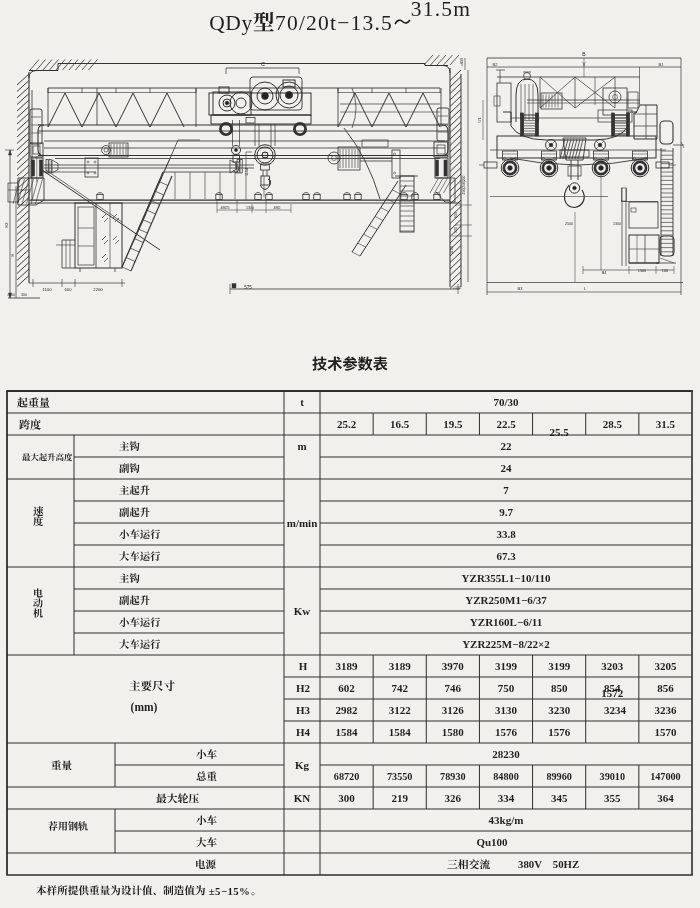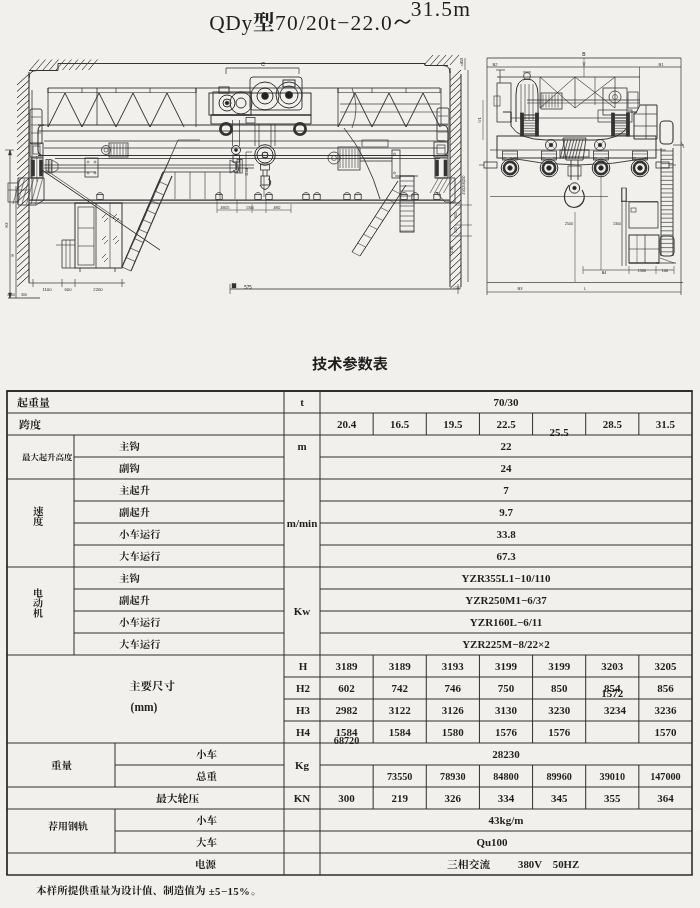--- a/index.html
+++ b/index.html
@@ -57,21 +57,21 @@
 <path id="h6570" d="M424 838C408 800 380 745 358 710L434 676C460 707 492 753 525 798ZM374 238C356 203 332 172 305 145L223 185L253 238ZM80 147C126 129 175 105 223 80C166 45 99 19 26 3C46 -18 69 -60 80 -87C170 -62 251 -26 319 25C348 7 374 -11 395 -27L466 51C446 65 421 80 395 96C446 154 485 226 510 315L445 339L427 335H301L317 374L211 393C204 374 196 355 187 335H60V238H137C118 204 98 173 80 147ZM67 797C91 758 115 706 122 672H43V578H191C145 529 81 485 22 461C44 439 70 400 84 373C134 401 187 442 233 488V399H344V507C382 477 421 444 443 423L506 506C488 519 433 552 387 578H534V672H344V850H233V672H130L213 708C205 744 179 795 153 833ZM612 847C590 667 545 496 465 392C489 375 534 336 551 316C570 343 588 373 604 406C623 330 646 259 675 196C623 112 550 49 449 3C469 -20 501 -70 511 -94C605 -46 678 14 734 89C779 20 835 -38 904 -81C921 -51 956 -8 982 13C906 55 846 118 799 196C847 295 877 413 896 554H959V665H691C703 719 714 774 722 831ZM784 554C774 469 759 393 736 327C709 397 689 473 675 554Z"></path>
 <path id="h8868" d="M235 -89C265 -70 311 -56 597 30C590 55 580 104 577 137L361 78V248C408 282 452 320 490 359C566 151 690 4 898 -66C916 -34 951 14 977 39C887 64 811 106 750 160C808 193 873 236 930 277L830 351C792 314 735 270 682 234C650 275 624 320 604 370H942V472H558V528H869V623H558V676H908V777H558V850H437V777H99V676H437V623H149V528H437V472H56V370H340C253 301 133 240 21 205C46 181 82 136 99 108C145 125 191 146 236 170V97C236 53 208 29 185 17C204 -7 228 -60 235 -89Z"></path>
     </defs>
   </svg>
 <svg style="position:absolute;left:253px;top:11px" width="21.5" height="21.5" viewBox="0 -880 1000 1000">
     <g transform="scale(1,-1)" fill="#1f1f1f">
       <use href="#s578b" x="0"></use>
     </g>
   </svg>
 <div style="position:absolute;left:231px;top:22.5px;transform:translate(-50%,-50%);font:400 21.5px 'Liberation Serif', serif;letter-spacing:0.5px;white-space:nowrap;color:#1f1f1f">QDy</div>
-<div style="position:absolute;left:334px;top:22.5px;transform:translate(-50%,-50%);font:400 21.5px 'Liberation Serif', serif;letter-spacing:1.2px;white-space:nowrap;color:#1f1f1f">70/20t−22.0</div>
+<div style="position:absolute;left:334px;top:22.5px;transform:translate(-50%,-50%);font:400 21.5px 'Liberation Serif', serif;letter-spacing:1.2px;white-space:nowrap;color:#1f1f1f">70/20t−13.5</div>
 <svg style="position:absolute;left:394px;top:17px" width="17" height="10" viewBox="0 0 17 10">
     <path d="M1,7 Q4.5,1 8.5,4.5 Q12.5,8 16,3" fill="none" stroke="#1f1f1f" stroke-width="1.6"></path>
   </svg>
 <div style="position:absolute;left:441px;top:9px;transform:translate(-50%,-50%);font:400 21.5px 'Liberation Serif', serif;letter-spacing:1.2px;white-space:nowrap;color:#1f1f1f">31.5m</div>
 <svg style="position:absolute;left:311.5px;top:356.4px" width="76" height="15.2" viewBox="0 -880 5000 1000">
     <g transform="scale(1,-1)" fill="#1f1f1f">
       <use href="#h6280" x="0"></use>
       <use href="#h672f" x="1000"></use>
       <use href="#h53c2" x="2000"></use>
       <use href="#h6570" x="3000"></use>
@@ -320,21 +320,21 @@
 <div style="position:absolute;left:302px;top:446px;transform:translate(-50%,-50%);font:700 11px 'Liberation Serif', serif;letter-spacing:0px;white-space:nowrap;color:#1f1f1f">m</div>
 <div style="position:absolute;left:302px;top:523px;transform:translate(-50%,-50%);font:700 11px 'Liberation Serif', serif;letter-spacing:0px;white-space:nowrap;color:#1f1f1f">m/min</div>
 <div style="position:absolute;left:302px;top:611px;transform:translate(-50%,-50%);font:700 11px 'Liberation Serif', serif;letter-spacing:0px;white-space:nowrap;color:#1f1f1f">Kw</div>
 <div style="position:absolute;left:303px;top:666px;transform:translate(-50%,-50%);font:700 11px 'Liberation Serif', serif;letter-spacing:0px;white-space:nowrap;color:#1f1f1f">H</div>
 <div style="position:absolute;left:303px;top:688px;transform:translate(-50%,-50%);font:700 11px 'Liberation Serif', serif;letter-spacing:0px;white-space:nowrap;color:#1f1f1f">H2</div>
 <div style="position:absolute;left:303px;top:710px;transform:translate(-50%,-50%);font:700 11px 'Liberation Serif', serif;letter-spacing:0px;white-space:nowrap;color:#1f1f1f">H3</div>
 <div style="position:absolute;left:303px;top:732px;transform:translate(-50%,-50%);font:700 11px 'Liberation Serif', serif;letter-spacing:0px;white-space:nowrap;color:#1f1f1f">H4</div>
 <div style="position:absolute;left:302px;top:765px;transform:translate(-50%,-50%);font:700 11px 'Liberation Serif', serif;letter-spacing:0px;white-space:nowrap;color:#1f1f1f">Kg</div>
 <div style="position:absolute;left:302px;top:798px;transform:translate(-50%,-50%);font:700 11px 'Liberation Serif', serif;letter-spacing:0px;white-space:nowrap;color:#1f1f1f">KN</div>
 <div style="position:absolute;left:506px;top:402px;transform:translate(-50%,-50%);font:700 11px 'Liberation Serif', serif;letter-spacing:0px;white-space:nowrap;color:#1f1f1f">70/30</div>
-<div style="position:absolute;left:346.571px;top:424px;transform:translate(-50%,-50%);font:700 11px 'Liberation Serif', serif;letter-spacing:0px;white-space:nowrap;color:#1f1f1f">20.4</div>
+<div style="position:absolute;left:346.571px;top:424px;transform:translate(-50%,-50%);font:700 11px 'Liberation Serif', serif;letter-spacing:0px;white-space:nowrap;color:#1f1f1f">25.2</div>
 <div style="position:absolute;left:399.714px;top:424px;transform:translate(-50%,-50%);font:700 11px 'Liberation Serif', serif;letter-spacing:0px;white-space:nowrap;color:#1f1f1f">16.5</div>
 <div style="position:absolute;left:452.857px;top:424px;transform:translate(-50%,-50%);font:700 11px 'Liberation Serif', serif;letter-spacing:0px;white-space:nowrap;color:#1f1f1f">19.5</div>
 <div style="position:absolute;left:506px;top:424px;transform:translate(-50%,-50%);font:700 11px 'Liberation Serif', serif;letter-spacing:0px;white-space:nowrap;color:#1f1f1f">22.5</div>
 <div style="position:absolute;left:559.143px;top:432px;transform:translate(-50%,-50%);font:700 11px 'Liberation Serif', serif;letter-spacing:0px;white-space:nowrap;color:#1f1f1f">25.5</div>
 <div style="position:absolute;left:612.286px;top:424px;transform:translate(-50%,-50%);font:700 11px 'Liberation Serif', serif;letter-spacing:0px;white-space:nowrap;color:#1f1f1f">28.5</div>
 <div style="position:absolute;left:665.429px;top:424px;transform:translate(-50%,-50%);font:700 11px 'Liberation Serif', serif;letter-spacing:0px;white-space:nowrap;color:#1f1f1f">31.5</div>
 <div style="position:absolute;left:506px;top:446px;transform:translate(-50%,-50%);font:700 11px 'Liberation Serif', serif;letter-spacing:0px;white-space:nowrap;color:#1f1f1f">22</div>
 <div style="position:absolute;left:506px;top:468px;transform:translate(-50%,-50%);font:700 11px 'Liberation Serif', serif;letter-spacing:0px;white-space:nowrap;color:#1f1f1f">24</div>
 <div style="position:absolute;left:506px;top:490px;transform:translate(-50%,-50%);font:700 11px 'Liberation Serif', serif;letter-spacing:0px;white-space:nowrap;color:#1f1f1f">7</div>
 <div style="position:absolute;left:506px;top:512px;transform:translate(-50%,-50%);font:700 11px 'Liberation Serif', serif;letter-spacing:0px;white-space:nowrap;color:#1f1f1f">9.7</div>
@@ -342,21 +342,21 @@
 <div style="position:absolute;left:506px;top:556px;transform:translate(-50%,-50%);font:700 11px 'Liberation Serif', serif;letter-spacing:0px;white-space:nowrap;color:#1f1f1f">67.3</div>
 <div style="position:absolute;left:506px;top:578px;transform:translate(-50%,-50%);font:700 11px 'Liberation Serif', serif;letter-spacing:0px;white-space:nowrap;color:#1f1f1f">YZR355L1−10/110</div>
 <div style="position:absolute;left:506px;top:600px;transform:translate(-50%,-50%);font:700 11px 'Liberation Serif', serif;letter-spacing:0px;white-space:nowrap;color:#1f1f1f">YZR250M1−6/37</div>
 <div style="position:absolute;left:506px;top:622px;transform:translate(-50%,-50%);font:700 11px 'Liberation Serif', serif;letter-spacing:0px;white-space:nowrap;color:#1f1f1f">YZR160L−6/11</div>
 <div style="position:absolute;left:506px;top:644px;transform:translate(-50%,-50%);font:700 11px 'Liberation Serif', serif;letter-spacing:0px;white-space:nowrap;color:#1f1f1f">YZR225M−8/22×2</div>
 <div style="position:absolute;left:506px;top:754px;transform:translate(-50%,-50%);font:700 11px 'Liberation Serif', serif;letter-spacing:0px;white-space:nowrap;color:#1f1f1f">28230</div>
 <div style="position:absolute;left:506px;top:820px;transform:translate(-50%,-50%);font:700 11px 'Liberation Serif', serif;letter-spacing:0px;white-space:nowrap;color:#1f1f1f">43kg/m</div>
 <div style="position:absolute;left:492px;top:842px;transform:translate(-50%,-50%);font:700 11px 'Liberation Serif', serif;letter-spacing:0px;white-space:nowrap;color:#1f1f1f">Qu100</div>
 <div style="position:absolute;left:346.571px;top:666px;transform:translate(-50%,-50%);font:700 11px 'Liberation Serif', serif;letter-spacing:0px;white-space:nowrap;color:#1f1f1f">3189</div>
 <div style="position:absolute;left:399.714px;top:666px;transform:translate(-50%,-50%);font:700 11px 'Liberation Serif', serif;letter-spacing:0px;white-space:nowrap;color:#1f1f1f">3189</div>
-<div style="position:absolute;left:452.857px;top:666px;transform:translate(-50%,-50%);font:700 11px 'Liberation Serif', serif;letter-spacing:0px;white-space:nowrap;color:#1f1f1f">3193</div>
+<div style="position:absolute;left:452.857px;top:666px;transform:translate(-50%,-50%);font:700 11px 'Liberation Serif', serif;letter-spacing:0px;white-space:nowrap;color:#1f1f1f">3970</div>
 <div style="position:absolute;left:506px;top:666px;transform:translate(-50%,-50%);font:700 11px 'Liberation Serif', serif;letter-spacing:0px;white-space:nowrap;color:#1f1f1f">3199</div>
 <div style="position:absolute;left:559.143px;top:666px;transform:translate(-50%,-50%);font:700 11px 'Liberation Serif', serif;letter-spacing:0px;white-space:nowrap;color:#1f1f1f">3199</div>
 <div style="position:absolute;left:612.286px;top:666px;transform:translate(-50%,-50%);font:700 11px 'Liberation Serif', serif;letter-spacing:0px;white-space:nowrap;color:#1f1f1f">3203</div>
 <div style="position:absolute;left:665.429px;top:666px;transform:translate(-50%,-50%);font:700 11px 'Liberation Serif', serif;letter-spacing:0px;white-space:nowrap;color:#1f1f1f">3205</div>
 <div style="position:absolute;left:346.571px;top:688px;transform:translate(-50%,-50%);font:700 11px 'Liberation Serif', serif;letter-spacing:0px;white-space:nowrap;color:#1f1f1f">602</div>
 <div style="position:absolute;left:399.714px;top:688px;transform:translate(-50%,-50%);font:700 11px 'Liberation Serif', serif;letter-spacing:0px;white-space:nowrap;color:#1f1f1f">742</div>
 <div style="position:absolute;left:452.857px;top:688px;transform:translate(-50%,-50%);font:700 11px 'Liberation Serif', serif;letter-spacing:0px;white-space:nowrap;color:#1f1f1f">746</div>
 <div style="position:absolute;left:506px;top:688px;transform:translate(-50%,-50%);font:700 11px 'Liberation Serif', serif;letter-spacing:0px;white-space:nowrap;color:#1f1f1f">750</div>
 <div style="position:absolute;left:559.143px;top:688px;transform:translate(-50%,-50%);font:700 11px 'Liberation Serif', serif;letter-spacing:0px;white-space:nowrap;color:#1f1f1f">850</div>
 <div style="position:absolute;left:612.286px;top:688px;transform:translate(-50%,-50%);font:700 11px 'Liberation Serif', serif;letter-spacing:0px;white-space:nowrap;color:#1f1f1f">854</div>
@@ -368,21 +368,21 @@
 <div style="position:absolute;left:559.143px;top:710px;transform:translate(-50%,-50%);font:700 11px 'Liberation Serif', serif;letter-spacing:0px;white-space:nowrap;color:#1f1f1f">3230</div>
 <div style="position:absolute;left:615px;top:710px;transform:translate(-50%,-50%);font:700 11px 'Liberation Serif', serif;letter-spacing:0px;white-space:nowrap;color:#1f1f1f">3234</div>
 <div style="position:absolute;left:665.429px;top:710px;transform:translate(-50%,-50%);font:700 11px 'Liberation Serif', serif;letter-spacing:0px;white-space:nowrap;color:#1f1f1f">3236</div>
 <div style="position:absolute;left:346.571px;top:732px;transform:translate(-50%,-50%);font:700 11px 'Liberation Serif', serif;letter-spacing:0px;white-space:nowrap;color:#1f1f1f">1584</div>
 <div style="position:absolute;left:399.714px;top:732px;transform:translate(-50%,-50%);font:700 11px 'Liberation Serif', serif;letter-spacing:0px;white-space:nowrap;color:#1f1f1f">1584</div>
 <div style="position:absolute;left:452.857px;top:732px;transform:translate(-50%,-50%);font:700 11px 'Liberation Serif', serif;letter-spacing:0px;white-space:nowrap;color:#1f1f1f">1580</div>
 <div style="position:absolute;left:506px;top:732px;transform:translate(-50%,-50%);font:700 11px 'Liberation Serif', serif;letter-spacing:0px;white-space:nowrap;color:#1f1f1f">1576</div>
 <div style="position:absolute;left:559.143px;top:732px;transform:translate(-50%,-50%);font:700 11px 'Liberation Serif', serif;letter-spacing:0px;white-space:nowrap;color:#1f1f1f">1576</div>
 <div style="position:absolute;left:612.286px;top:693px;transform:translate(-50%,-50%);font:700 11px 'Liberation Serif', serif;letter-spacing:0px;white-space:nowrap;color:#1f1f1f">1572</div>
 <div style="position:absolute;left:665.429px;top:732px;transform:translate(-50%,-50%);font:700 11px 'Liberation Serif', serif;letter-spacing:0px;white-space:nowrap;color:#1f1f1f">1570</div>
-<div style="position:absolute;left:346.571px;top:740px;transform:translate(-50%,-50%);font:700 10.2px 'Liberation Serif', serif;letter-spacing:0px;white-space:nowrap;color:#1f1f1f">68720</div>
+<div style="position:absolute;left:346.571px;top:776px;transform:translate(-50%,-50%);font:700 10.2px 'Liberation Serif', serif;letter-spacing:0px;white-space:nowrap;color:#1f1f1f">68720</div>
 <div style="position:absolute;left:399.714px;top:776px;transform:translate(-50%,-50%);font:700 10.2px 'Liberation Serif', serif;letter-spacing:0px;white-space:nowrap;color:#1f1f1f">73550</div>
 <div style="position:absolute;left:452.857px;top:776px;transform:translate(-50%,-50%);font:700 10.2px 'Liberation Serif', serif;letter-spacing:0px;white-space:nowrap;color:#1f1f1f">78930</div>
 <div style="position:absolute;left:506px;top:776px;transform:translate(-50%,-50%);font:700 10.2px 'Liberation Serif', serif;letter-spacing:0px;white-space:nowrap;color:#1f1f1f">84800</div>
 <div style="position:absolute;left:559.143px;top:776px;transform:translate(-50%,-50%);font:700 10.2px 'Liberation Serif', serif;letter-spacing:0px;white-space:nowrap;color:#1f1f1f">89960</div>
 <div style="position:absolute;left:612.286px;top:776px;transform:translate(-50%,-50%);font:700 10.2px 'Liberation Serif', serif;letter-spacing:0px;white-space:nowrap;color:#1f1f1f">39010</div>
 <div style="position:absolute;left:665.429px;top:776px;transform:translate(-50%,-50%);font:700 10.2px 'Liberation Serif', serif;letter-spacing:0px;white-space:nowrap;color:#1f1f1f">147000</div>
 <div style="position:absolute;left:346.571px;top:798px;transform:translate(-50%,-50%);font:700 11px 'Liberation Serif', serif;letter-spacing:0px;white-space:nowrap;color:#1f1f1f">300</div>
 <div style="position:absolute;left:399.714px;top:798px;transform:translate(-50%,-50%);font:700 11px 'Liberation Serif', serif;letter-spacing:0px;white-space:nowrap;color:#1f1f1f">219</div>
 <div style="position:absolute;left:452.857px;top:798px;transform:translate(-50%,-50%);font:700 11px 'Liberation Serif', serif;letter-spacing:0px;white-space:nowrap;color:#1f1f1f">326</div>
 <div style="position:absolute;left:506px;top:798px;transform:translate(-50%,-50%);font:700 11px 'Liberation Serif', serif;letter-spacing:0px;white-space:nowrap;color:#1f1f1f">334</div>

